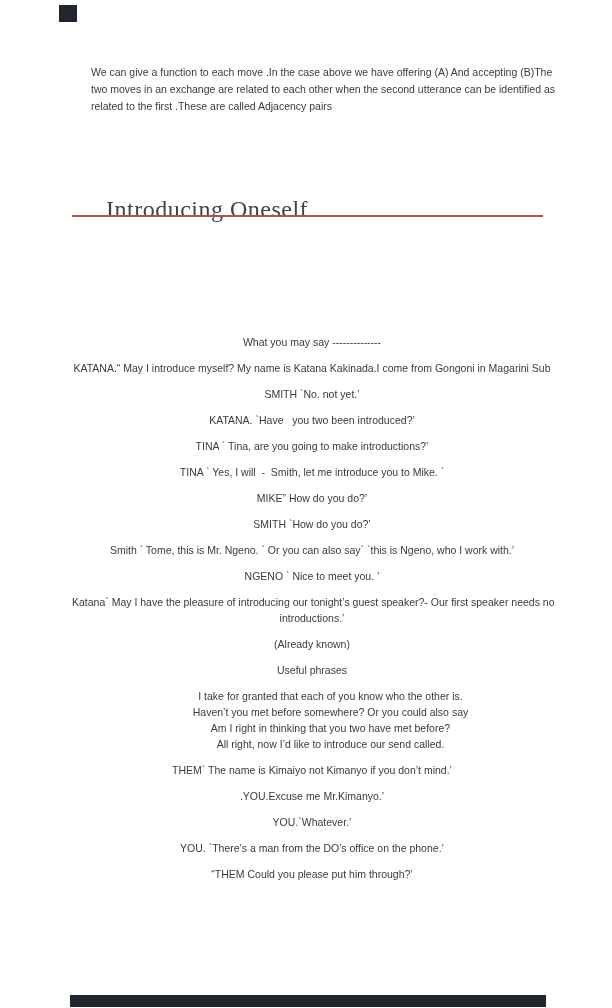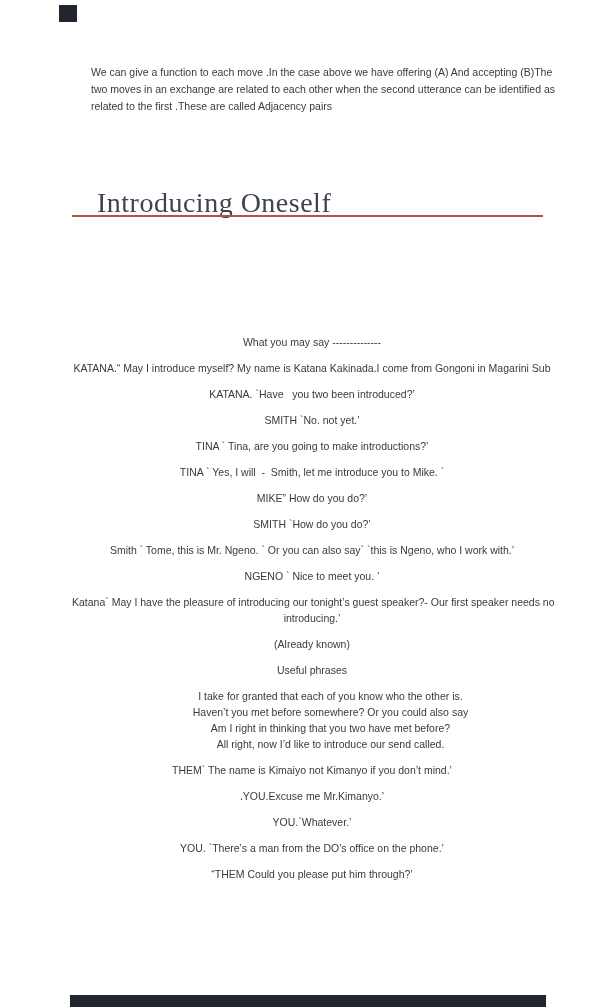--- a/index.html
+++ b/index.html
@@ -22,23 +22,23 @@
     left: 91px; top: 64px;
     width: 455px;
     font-size: 10.5px;
     line-height: 17px;
     color: #3a3a3a;
     white-space: pre;
   }
   .doc-title {
     position: absolute;
     left: 90px; top: 180px;
-    margin: 7px;
+    margin: 16px;
     font-family: "Liberation Serif", "DejaVu Serif", serif;
-    font-size: 28px;
+    font-size: 24px;
     font-weight: 400;
     letter-spacing: 0.5px;
     color: #3d4450;
   }
   .title-rule {
     position: absolute;
     left: 72px; top: 215px;
     width: 471px; height: 2px;
   }
   .body-text {
@@ -67,24 +67,24 @@
   <h1 class="doc-title" style="color: rgb(61, 68, 80);">Introducing Oneself</h1>
   <div class="title-rule" style="background: rgb(180, 82, 74);"></div>
   <div class="body-text" style="color: rgb(58, 58, 58);">
       <div class="para">
         <div class="line">What you may say --------------</div>
       </div>
       <div class="para">
         <div class="line">KATANA.“ May I introduce myself? My name is Katana Kakinada.I come from Gongoni in Magarini Sub</div>
       </div>
       <div class="para">
-        <div class="line">KATANA. `Have   you two been introduced?’</div>
+        <div class="line">SMITH `No. not yet.’</div>
       </div>
       <div class="para">
-        <div class="line">SMITH `No. not yet.’</div>
+        <div class="line">KATANA. `Have   you two been introduced?’</div>
       </div>
       <div class="para">
         <div class="line">TINA ` Tina, are you going to make introductions?’</div>
       </div>
       <div class="para">
         <div class="line">TINA ` Yes, I will  -  Smith, let me introduce you to Mike. `</div>
       </div>
       <div class="para">
         <div class="line">MIKE” How do you do?’</div>
       </div>
@@ -92,21 +92,21 @@
         <div class="line">SMITH `How do you do?’</div>
       </div>
       <div class="para">
         <div class="line">Smith ` Tome, this is Mr. Ngeno. ` Or you can also say` `this is Ngeno, who I work with.’</div>
       </div>
       <div class="para">
         <div class="line">NGENO ` Nice to meet you. ’</div>
       </div>
       <div class="para">
         <div class="line">Katana` May I have the pleasure of introducing our tonight’s guest speaker?- Our first speaker needs no</div>
-        <div class="line">introducing.’</div>
+        <div class="line">introductions.’</div>
       </div>
       <div class="para">
         <div class="line">(Already known)</div>
       </div>
       <div class="para">
         <div class="line">Useful phrases</div>
       </div>
       <div class="para indent">
         <div class="line">I take for granted that each of you know who the other is.</div>
         <div class="line">Haven’t you met before somewhere? Or you could also say</div>

